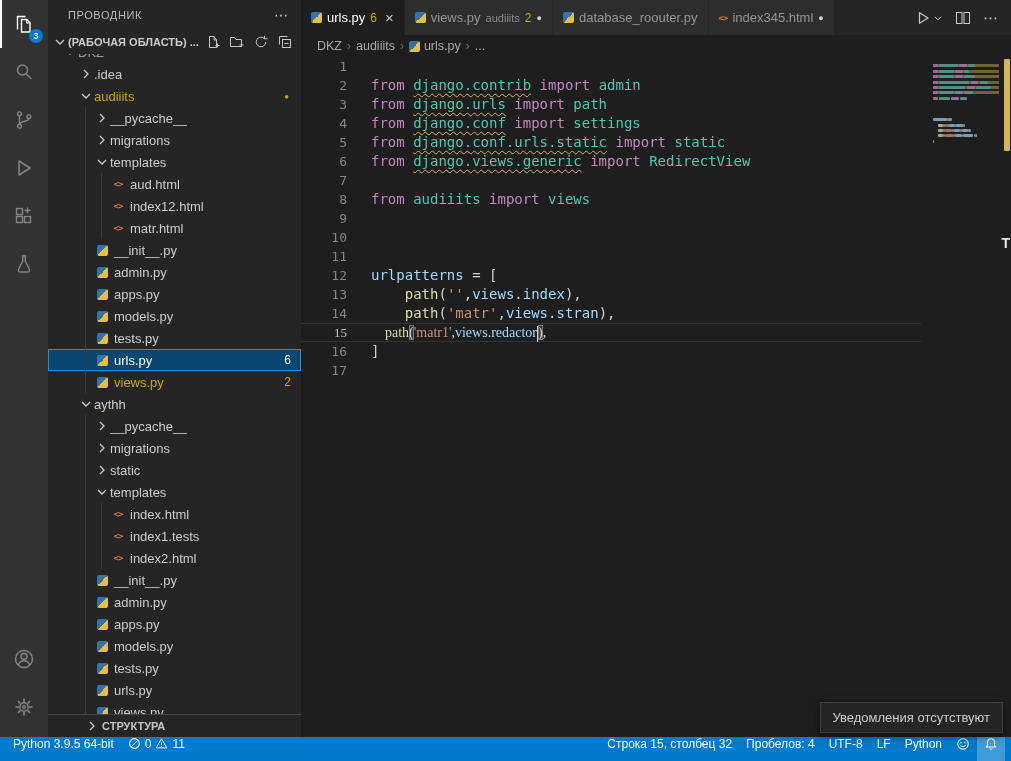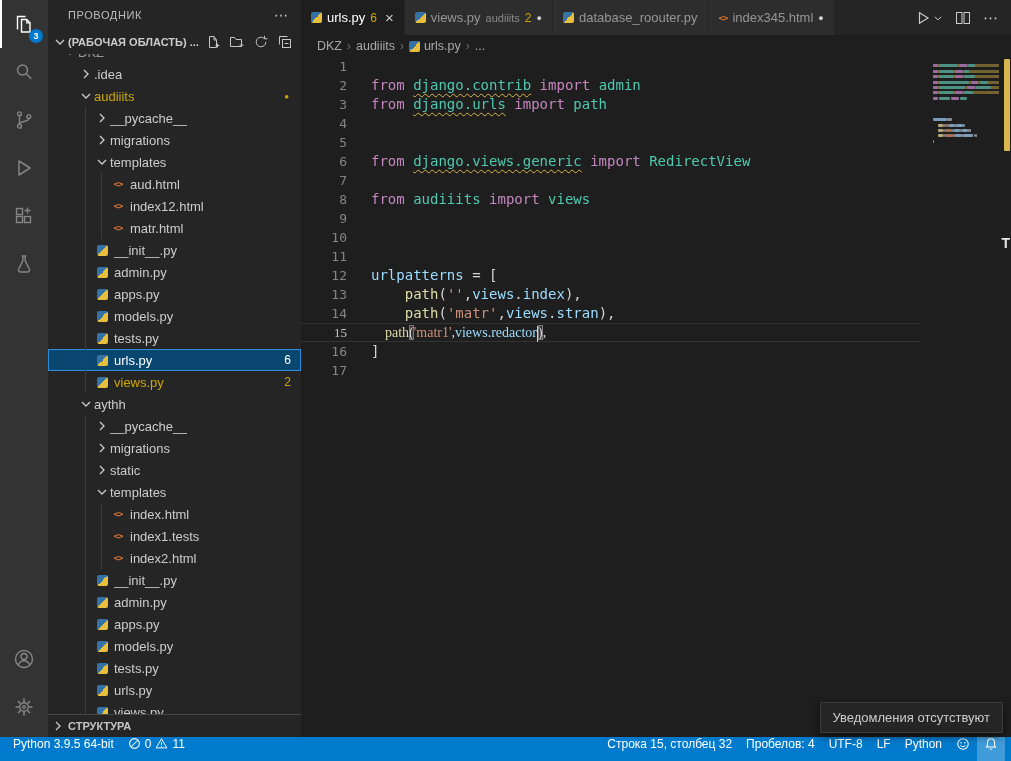--- a/index.html
+++ b/index.html
@@ -31,21 +31,21 @@
   .row .chev{flex:none;width:16px;display:flex;justify-content:center;color:#cccccc;}
   .row .fic{flex:none;width:16px;display:flex;justify-content:center;align-items:center;margin-right:4px;}
   .py-ic{width:11px;height:11px;border-radius:2px;background:linear-gradient(135deg,#3572A5 50%,#e8bf3c 50%);display:inline-block;}
   .html-ic{color:#e37933;font-family:"DejaVu Sans Mono",monospace;font-size:9px;font-weight:bold;letter-spacing:-1px;}
   .row .lbl{overflow:hidden;text-overflow:ellipsis;}
   .row.warn .lbl{color:#cca700;}
   .row .rbadge{margin-left:auto;margin-right:10px;font-size:12px;color:#cca700;}
   .row.sel .rbadge{color:#ffffff;}
   .row .rdot{margin-left:auto;margin-right:12px;font-size:8px;color:#cca700;}
   .guide{position:absolute;top:0;bottom:0;width:1px;background:#3b3b3b;}
-  .outline-row{position:absolute;left:0;right:0;bottom:0;height:22px;background:#252526;border-top:1px solid rgba(204,204,204,.2);display:flex;align-items:center;font-weight:bold;font-size:11px;color:#c5c5c5;cursor:pointer;}
+  .outline-row{position:absolute;left:0;right:0;bottom:0;height:22px;background:#252526;border-top:1px solid rgba(204,204,204,.2);display:flex;align-items:center;font-weight:bold;font-size:11px;color:#c5c5c5;cursor:pointer;padding-left:34px;}
   .outline-row .chev{width:20px;display:flex;justify-content:center;}
 
   
   .main{flex:1;min-width:0;display:flex;flex-direction:column;position:relative;background:#1e1e1e;}
   .tabbar{height:35px;background:#252526;display:flex;align-items:stretch;flex:none;}
   .tab{display:flex;align-items:center;gap:5px;padding:0 10px;background:#2d2d2d;color:#969696;font-size:13px;border-right:1px solid #252526;cursor:pointer;white-space:nowrap;}
   .tab.active{background:#1e1e1e;color:#ffffff;}
   .tab .fic{display:flex;align-items:center;}
   .tab .detail{font-size:11px;color:#8a8a8a;}
   .tab .tbadge{color:#cca700;font-size:12px;}
@@ -533,23 +533,25 @@
             <div class="code-line">
               <span class="ln">2</span>
               <span class="lc"><span class="tk k">from</span><span class="tk"> </span><span class="tk m sq">django.contrib</span><span class="tk"> </span><span class="tk k">import</span><span class="tk"> </span><span class="tk m">admin</span></span>
             </div>
             <div class="code-line">
               <span class="ln">3</span>
               <span class="lc"><span class="tk k">from</span><span class="tk"> </span><span class="tk m sq">django.urls</span><span class="tk"> </span><span class="tk k">import</span><span class="tk"> </span><span class="tk m">path</span></span>
             </div>
             <div class="code-line">
               <span class="ln">4</span>
+              <span class="lc"><span class="tk k">from</span><span class="tk"> </span><span class="tk m sq">django.conf</span><span class="tk"> </span><span class="tk k">import</span><span class="tk"> </span><span class="tk m">settings</span></span>
             </div>
             <div class="code-line">
               <span class="ln">5</span>
+              <span class="lc"><span class="tk k">from</span><span class="tk"> </span><span class="tk m sq">django.conf.urls.static</span><span class="tk"> </span><span class="tk k">import</span><span class="tk"> </span><span class="tk m">static</span></span>
             </div>
             <div class="code-line">
               <span class="ln">6</span>
               <span class="lc"><span class="tk k">from</span><span class="tk"> </span><span class="tk m sq">django.views.generic</span><span class="tk"> </span><span class="tk k">import</span><span class="tk"> </span><span class="tk m">RedirectView</span></span>
             </div>
             <div class="code-line">
               <span class="ln">7</span>
             </div>
             <div class="code-line">
               <span class="ln">8</span>

